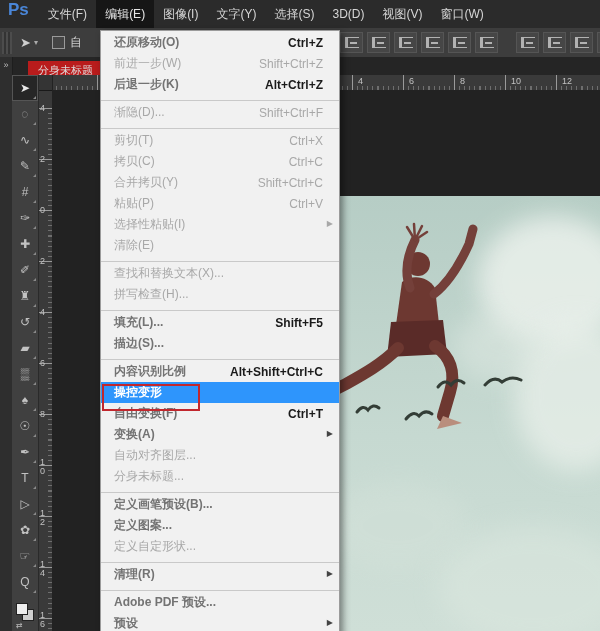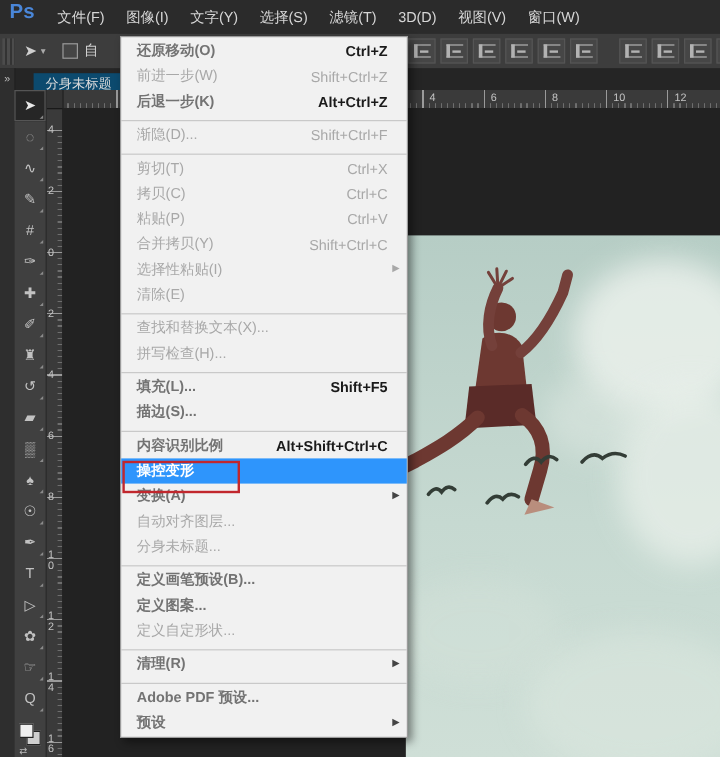--- a/index.html
+++ b/index.html
@@ -19,21 +19,21 @@
   .ob-caret{color:#aaa;font-size:8px;margin-left:3px;}
   .ob-check{width:11px;height:11px;border:1px solid #9a9a9a;background:#454545;margin-left:14px;}
   .ob-label{color:#cfcfcf;font-size:12px;margin-left:5px;}
   .align-group{position:absolute;left:340px;top:28px;height:29px;display:flex;align-items:center;}
   .al{width:21px;height:19px;margin-right:4px;border:1px solid #555;background:#464646;
       display:flex;align-items:center;justify-content:center;}
   .al.gap{margin-left:14px;}
   .al i{display:block;width:11px;height:9px;border-left:3px solid #b2b2b2;border-top:1px solid #b2b2b2;border-bottom:1px solid #b2b2b2;background:linear-gradient(#b2b2b2 0 0) center/7px 2px no-repeat;}
   
   .tabbar{position:absolute;left:12px;top:57px;width:588px;height:18px;background:#252525;}
-  .doc-tab{position:absolute;left:16px;top:4px;height:18px;padding:0 10px;background:#0c4a6e;
+  .doc-tab{position:absolute;left:16px;top:4px;height:18px;padding:0 10px;background:#b91c1c;
            color:#dcdcdc;font-size:11px;line-height:18px;white-space:nowrap;}
   
   .dock{position:absolute;left:0;top:57px;width:12px;height:574px;background:#2e2e2e;border-right:1px solid #1e1e1e;}
   .dock .chev{color:#bbb;font-size:9px;display:block;text-align:center;margin-top:3px;}
   
   .toolbar{position:absolute;left:12px;top:75px;width:26px;height:556px;background:#404040;border-right:1px solid #2a2a2a;}
   .tool{width:26px;height:26px;display:flex;align-items:center;justify-content:center;position:relative;}
   .tool .g{color:#c2c2c2;font-size:12px;line-height:1;}
   .tool.selected{background:#262626;box-shadow:inset 0 0 0 1px #555;}
   .tool.selected .g{color:#e8e8e8;}
@@ -75,24 +75,24 @@
   .annotation-box{position:absolute;left:102px;top:384px;width:94px;height:23px;border:2px solid #c1272d;z-index:20;}
 </style>
 </head>
 <body>
 
 <div class="menubar">
   <span class="ps-logo">Ps</span>
   <div style="display:flex;">
 
   <div class="mb-item">文件(F)</div>
+      <div class="mb-item selected">编辑(E)</div>
       <div class="mb-item">图像(I)</div>
       <div class="mb-item">文字(Y)</div>
       <div class="mb-item">选择(S)</div>
-      <div class="mb-item">滤镜(T)</div>
       <div class="mb-item">3D(D)</div>
       <div class="mb-item">视图(V)</div>
       <div class="mb-item">窗口(W)</div>
     </div>
 </div>
 
 <div class="optionsbar">
   <span class="grip"></span>
   <span class="ob-tool">➤</span>
   <span class="ob-caret">▾</span>
@@ -305,29 +305,29 @@
       <span class="lbl">剪切(T)</span>
       <span class="sc">Ctrl+X</span>
 
     </div>
       <div class="mi disabled">
       <span class="lbl">拷贝(C)</span>
       <span class="sc">Ctrl+C</span>
 
     </div>
       <div class="mi disabled">
+      <span class="lbl">合并拷贝(Y)</span>
+      <span class="sc">Shift+Ctrl+C</span>
+
+    </div>
+      <div class="mi disabled">
       <span class="lbl">粘贴(P)</span>
       <span class="sc">Ctrl+V</span>
 
     </div>
-      <div class="mi disabled">
-      <span class="lbl">合并拷贝(Y)</span>
-      <span class="sc">Shift+Ctrl+C</span>
-
-    </div>
       <div class="mi disabled has-sub">
       <span class="lbl">选择性粘贴(I)</span>
       <span class="sc"></span>
       <span class="sub">▶</span>
     </div>
       <div class="mi disabled">
       <span class="lbl">清除(E)</span>
       <span class="sc"></span>
 
     </div>
@@ -369,20 +369,25 @@
       <div class="mi enabled">
       <span class="lbl">内容识别比例</span>
       <span class="sc">Alt+Shift+Ctrl+C</span>
 
     </div>
       <div class="mi enabled selected annotated">
       <span class="lbl">操控变形</span>
       <span class="sc"></span>
 
     </div>
+      <div class="mi enabled">
+      <span class="lbl">自由变换(F)</span>
+      <span class="sc">Ctrl+T</span>
+
+    </div>
       <div class="mi enabled has-sub">
       <span class="lbl">变换(A)</span>
       <span class="sc"></span>
       <span class="sub">▶</span>
     </div>
       <div class="mi disabled">
       <span class="lbl">自动对齐图层...</span>
       <span class="sc"></span>
 
     </div>

